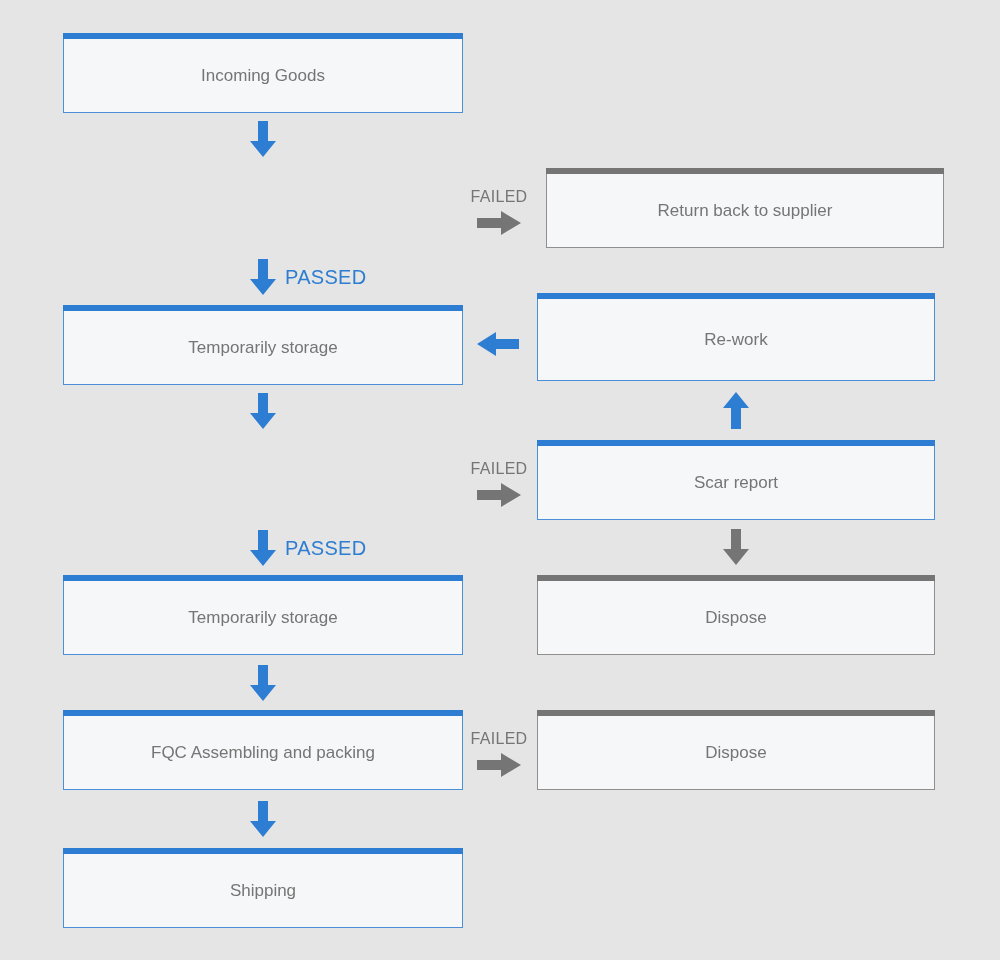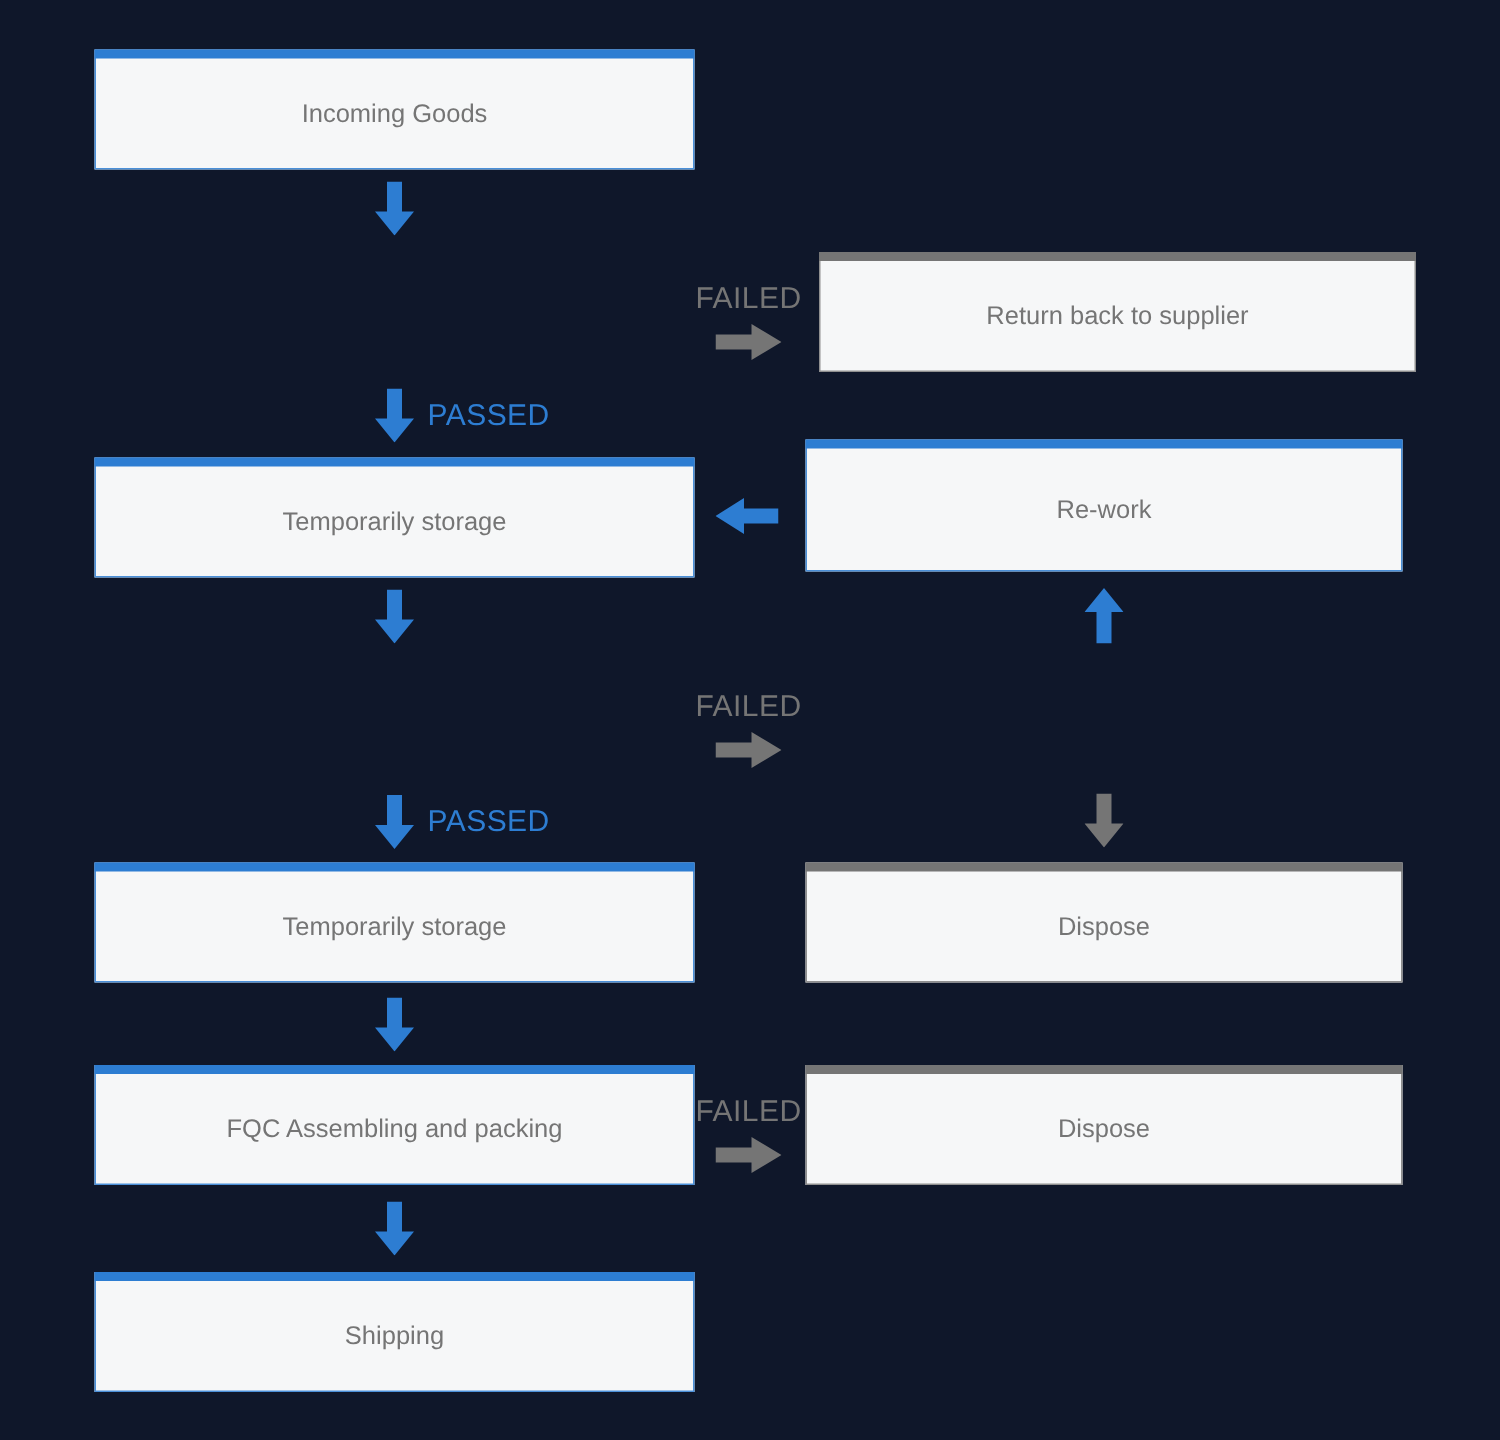--- a/index.html
+++ b/index.html
@@ -9,21 +9,21 @@
     --text:#757575;
     --blue-border:#4a8fd8;
     --gray-border:#8f8f8f;
   }
   html,body{margin:0;padding:0;background:#ffffff;}
   body{font-family:"Liberation Sans", sans-serif;}
   .canvas{
     position:relative;
     width:1000px;
     height:960px;
-    background:#0f172a;
+    background:#e5e5e5;
     overflow:hidden;
   }
   .node{
     position:absolute;
     box-sizing:border-box;
     background:var(--box-bg);
     display:flex;
     flex-direction:column;
   }
   .node.blue{border:1px solid var(--blue-border);}
@@ -64,21 +64,21 @@
   }
   .failed-group{
     position:absolute;
     width:60px;
     display:flex;
     flex-direction:column;
     align-items:center;
   }
   .failed-label{
     color:var(--gray);
-    font-size:20px;
+    font-size:16px;
     letter-spacing:0.3px;
   }
   .failed-group .arrow-inline{margin-top:5px;line-height:0;color:var(--gray);}
 </style>
 </head>
 <body>
 
 <div class="canvas">
 
   <div class="node blue" style="left:63px;top:33px;width:400px;height:80px">
@@ -125,20 +125,26 @@
       </div>
   </div>
 
   <div class="node blue" style="left:537px;top:293px;width:398px;height:88px">
     <div class="bar"></div>
     <div class="node-text">
         <span>Re-work</span>
       </div>
   </div>
 
+  <div class="node blue" style="left:537px;top:440px;width:398px;height:80px">
+    <div class="bar"></div>
+    <div class="node-text">
+        <span>Scar report</span>
+      </div>
+  </div>
 
   <div class="node gray" style="left:537px;top:575px;width:398px;height:80px">
     <div class="bar"></div>
     <div class="node-text">
         <span>Dispose</span>
       </div>
   </div>
 
   <div class="node gray" style="left:537px;top:710px;width:398px;height:80px">
     <div class="bar"></div>

